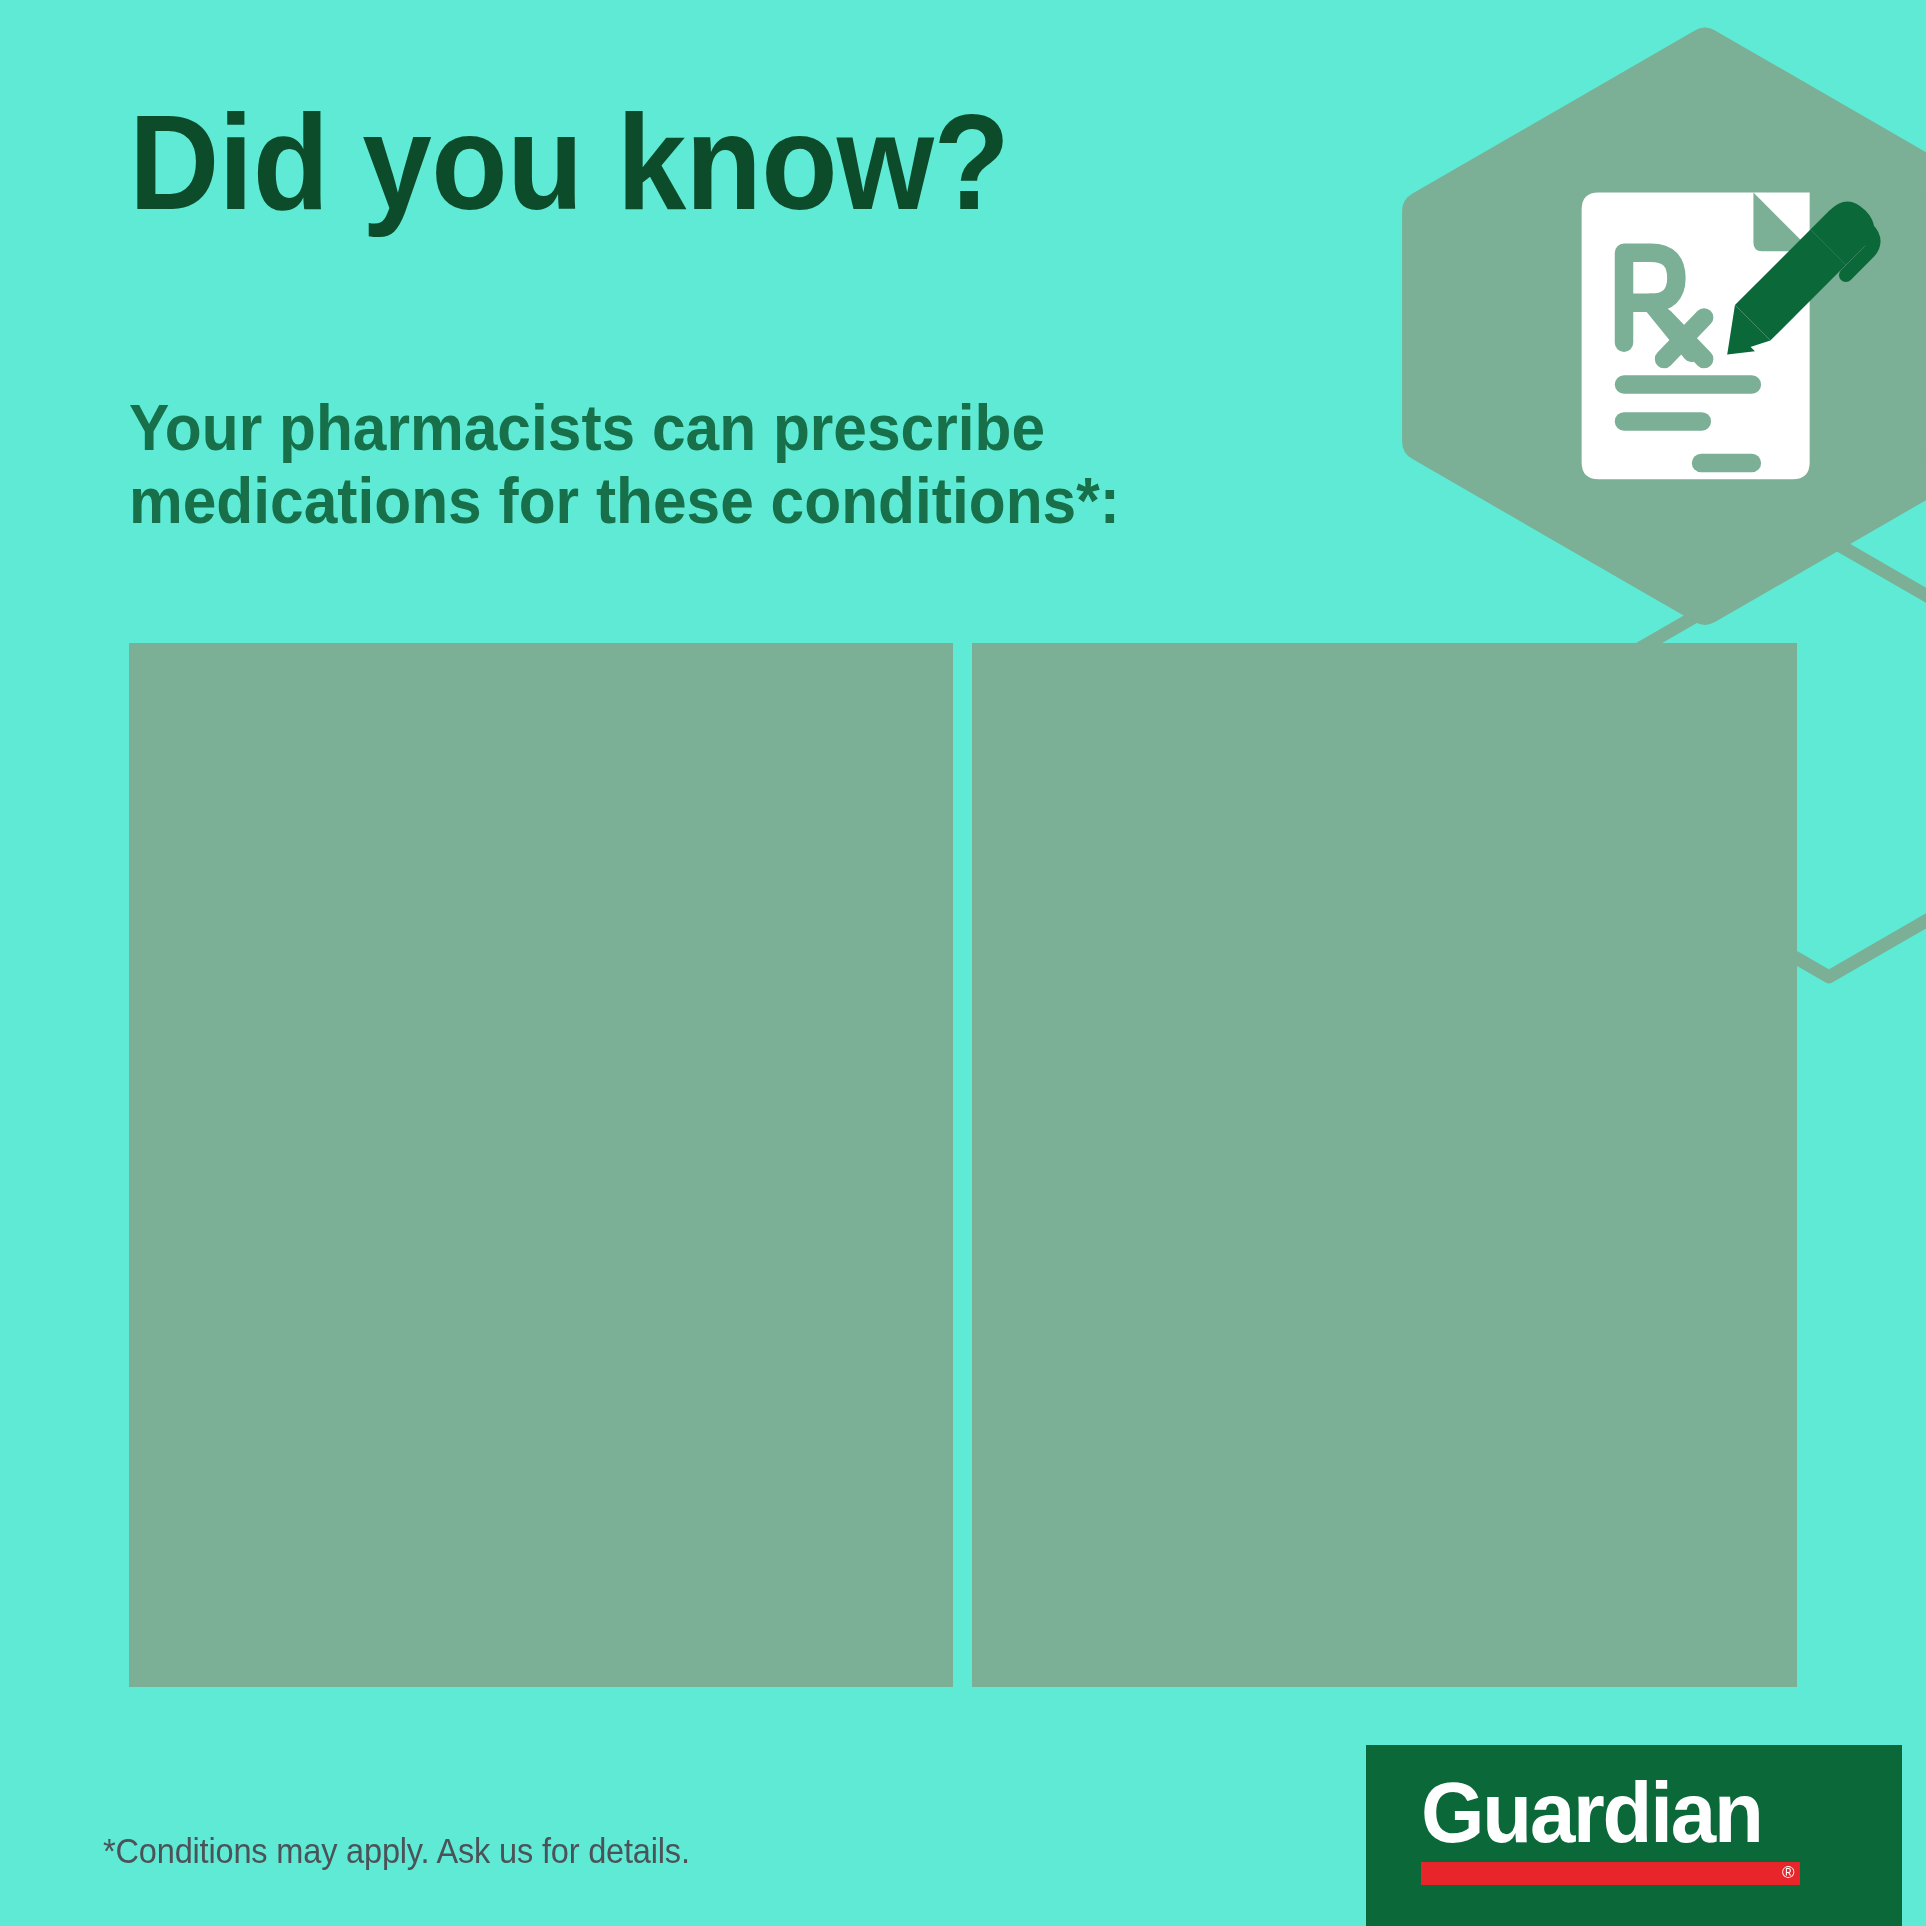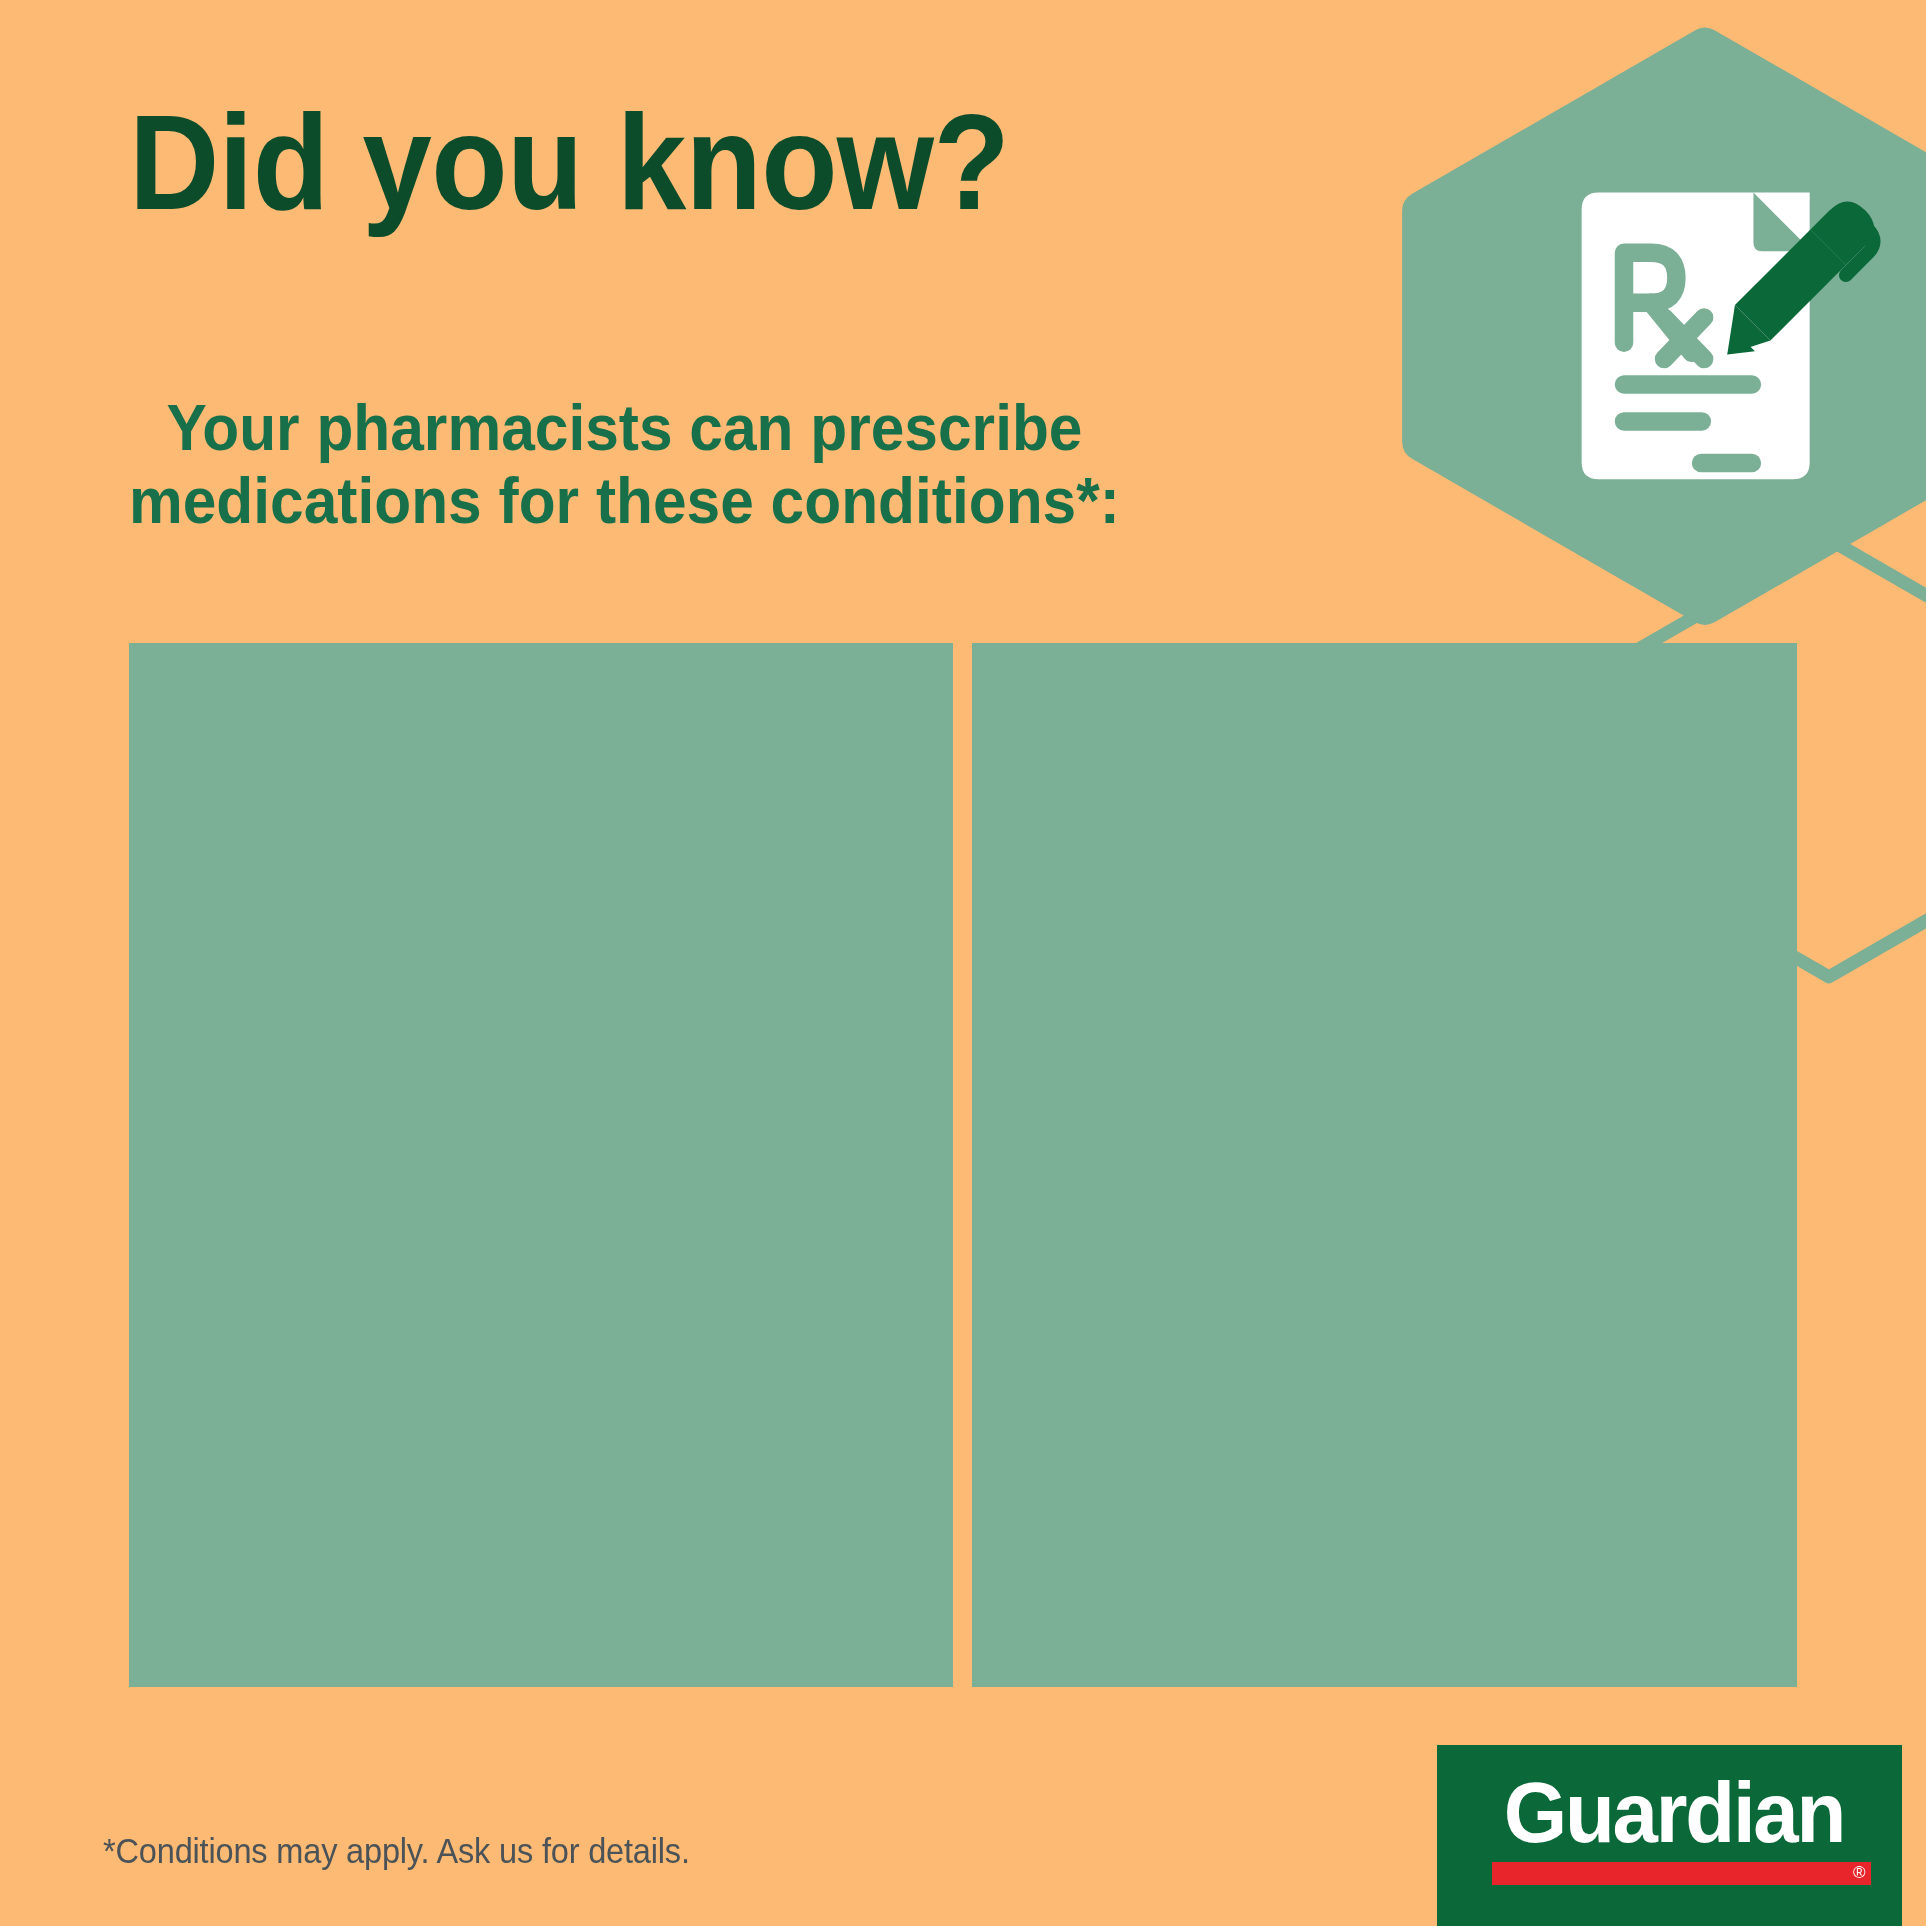--- a/index.html
+++ b/index.html
@@ -5,23 +5,22 @@
   html, body {
     margin: 0;
     padding: 0;
     background: #ffffff;
   }
   #poster {
     position: relative;
     width: 1926px;
     height: 1926px;
     overflow: hidden;
-    background: #fdba74;
+    background: #5eead4;
     font-family: "Liberation Sans", sans-serif;
-    text-align: center;
   }
 
   
   .hex-layer {
     position: absolute;
     inset: 0;
     pointer-events: none;
   }
 
   
@@ -73,23 +72,23 @@
     letter-spacing: -0.2px;
     color: #4C5358;
     transform: scaleX(0.93);
     transform-origin: left top;
     white-space: nowrap;
   }
 
   
   .logo-block {
     position: absolute;
-    left: 1437px;
+    left: 1366px;
     top: 1745px;
-    width: 465px;
+    width: 536px;
     height: 181px;
     background: #0B6839;
     overflow: hidden;
   }
   .logo-wordmark {
     position: absolute;
     left: 55px;
     top: 28px;
     width: 379px;
     height: 80px;

